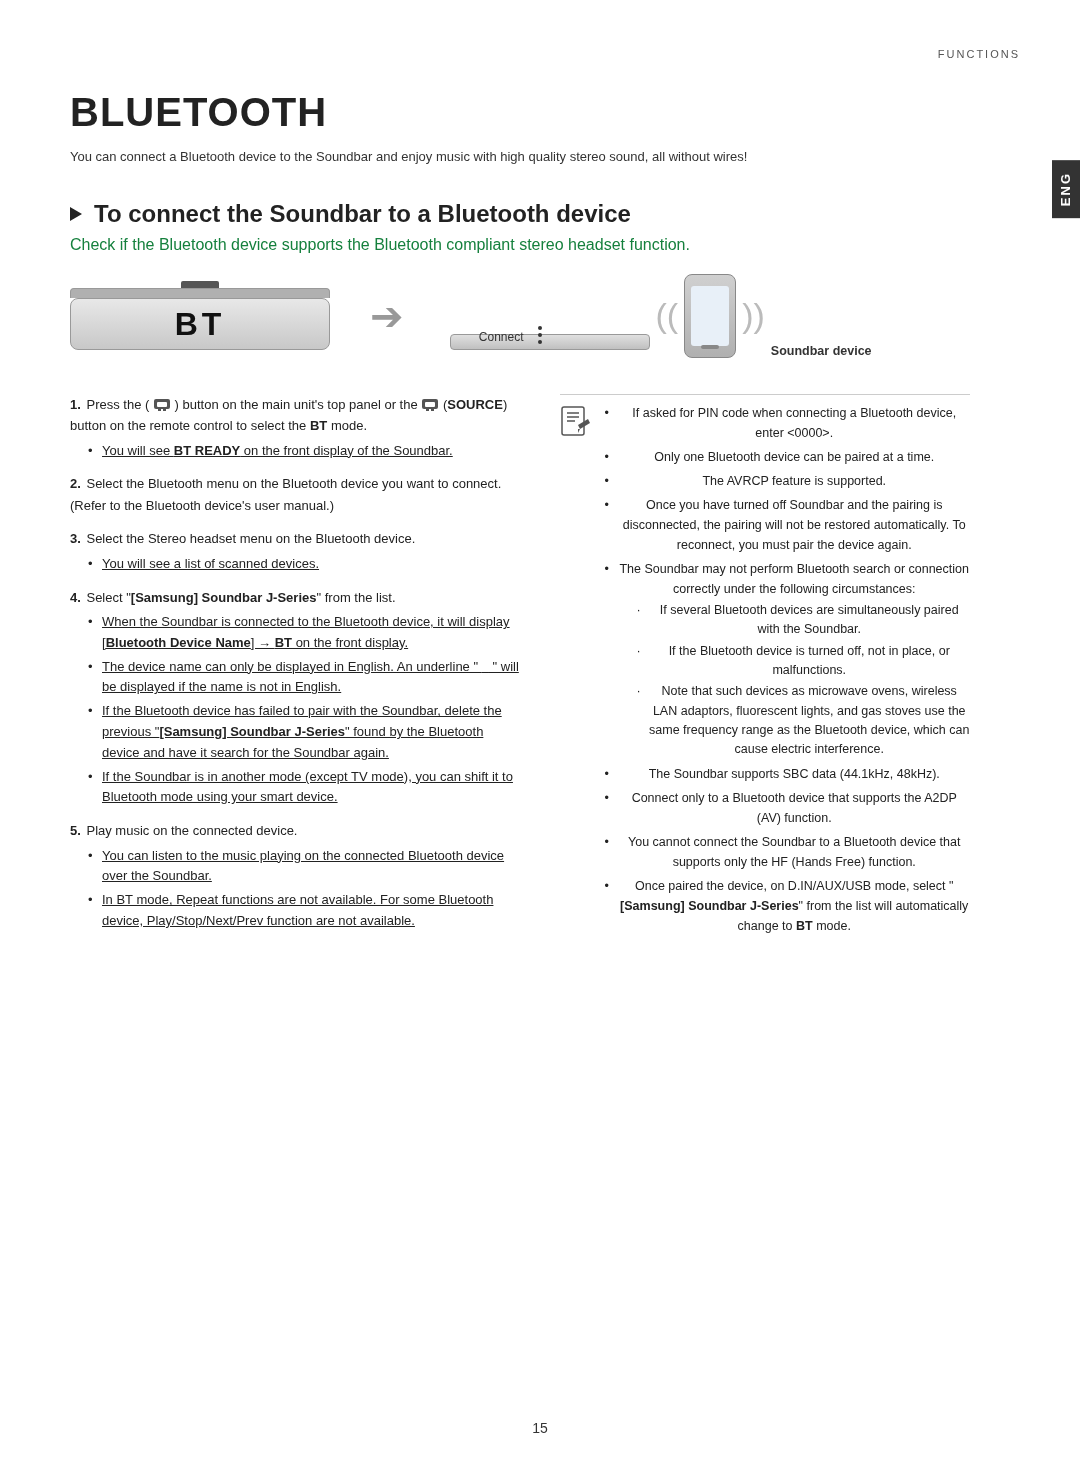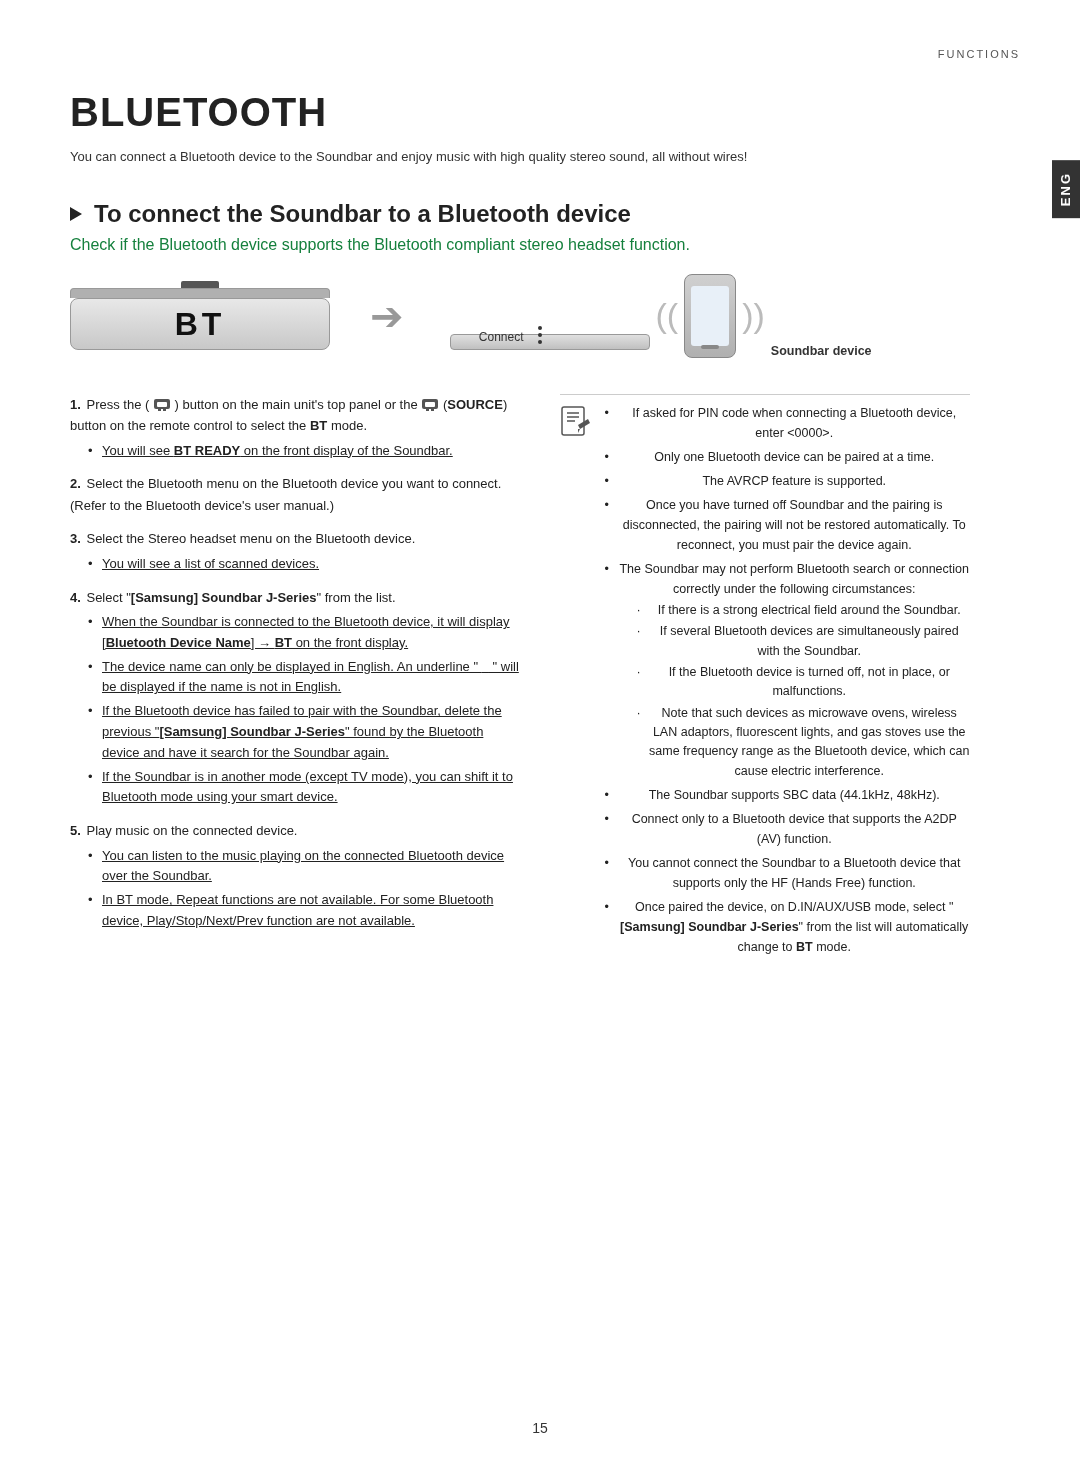--- a/index.html
+++ b/index.html
@@ -422,21 +422,20 @@
         </div>
 
         <ul class="right-bullet-list">
           <li>If asked for PIN code when connecting a Bluetooth device, enter &lt;0000&gt;.</li>
           <li>Only one Bluetooth device can be paired at a time.</li>
           <li>The AVRCP feature is supported.</li>
           <li>Once you have turned off Soundbar and the pairing is disconnected, the pairing will not be restored automatically. To reconnect, you must pair the device again.</li>
           <li>
             The Soundbar may not perform Bluetooth search or connection correctly under the following circumstances:
             <ul class="sub-bullet-list">
-              <li>If there is a strong electrical field around the Soundbar.</li>
               <li>If several Bluetooth devices are simultaneously paired with the Soundbar.</li>
               <li>If the Bluetooth device is turned off, not in place, or malfunctions.</li>
               <li>Note that such devices as microwave ovens, wireless LAN adaptors, fluorescent lights, and gas stoves use the same frequency range as the Bluetooth device, which can cause electric interference.</li>
             </ul>
           </li>
           <li>The Soundbar supports SBC data (44.1kHz, 48kHz).</li>
           <li>Connect only to a Bluetooth device that supports the A2DP (AV) function.</li>
           <li>You cannot connect the Soundbar to a Bluetooth device that supports only the HF (Hands Free) function.</li>
           <li>Once paired the device, on D.IN/AUX/USB mode, select "<span class="bold">[Samsung] Soundbar J-Series</span>" from the list will automatically change to <span class="bold">BT</span> mode.</li>
         </ul>

